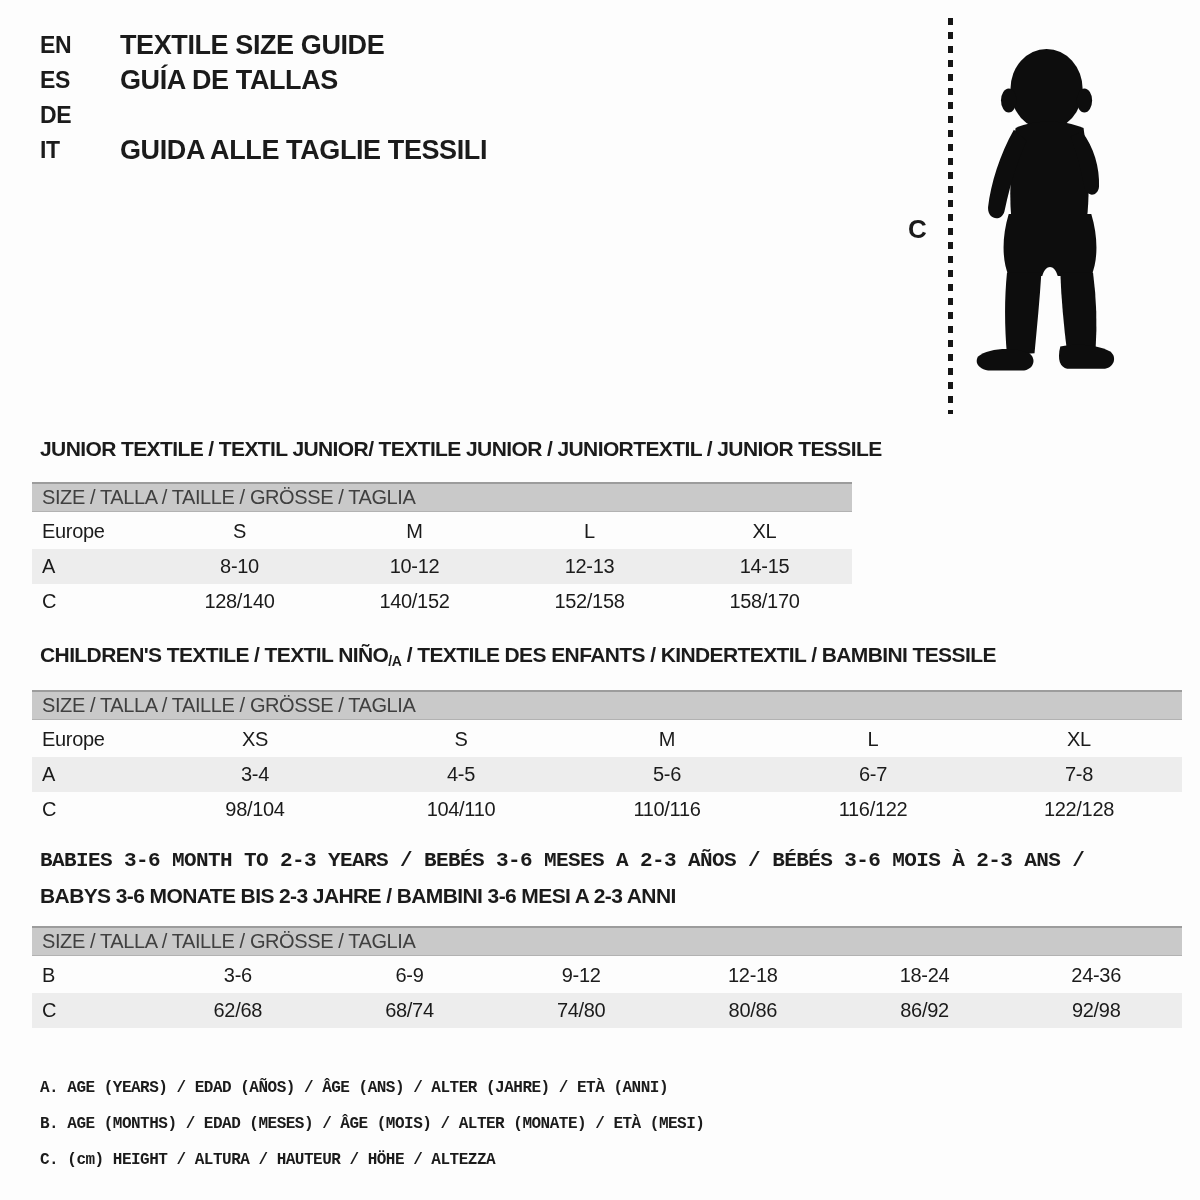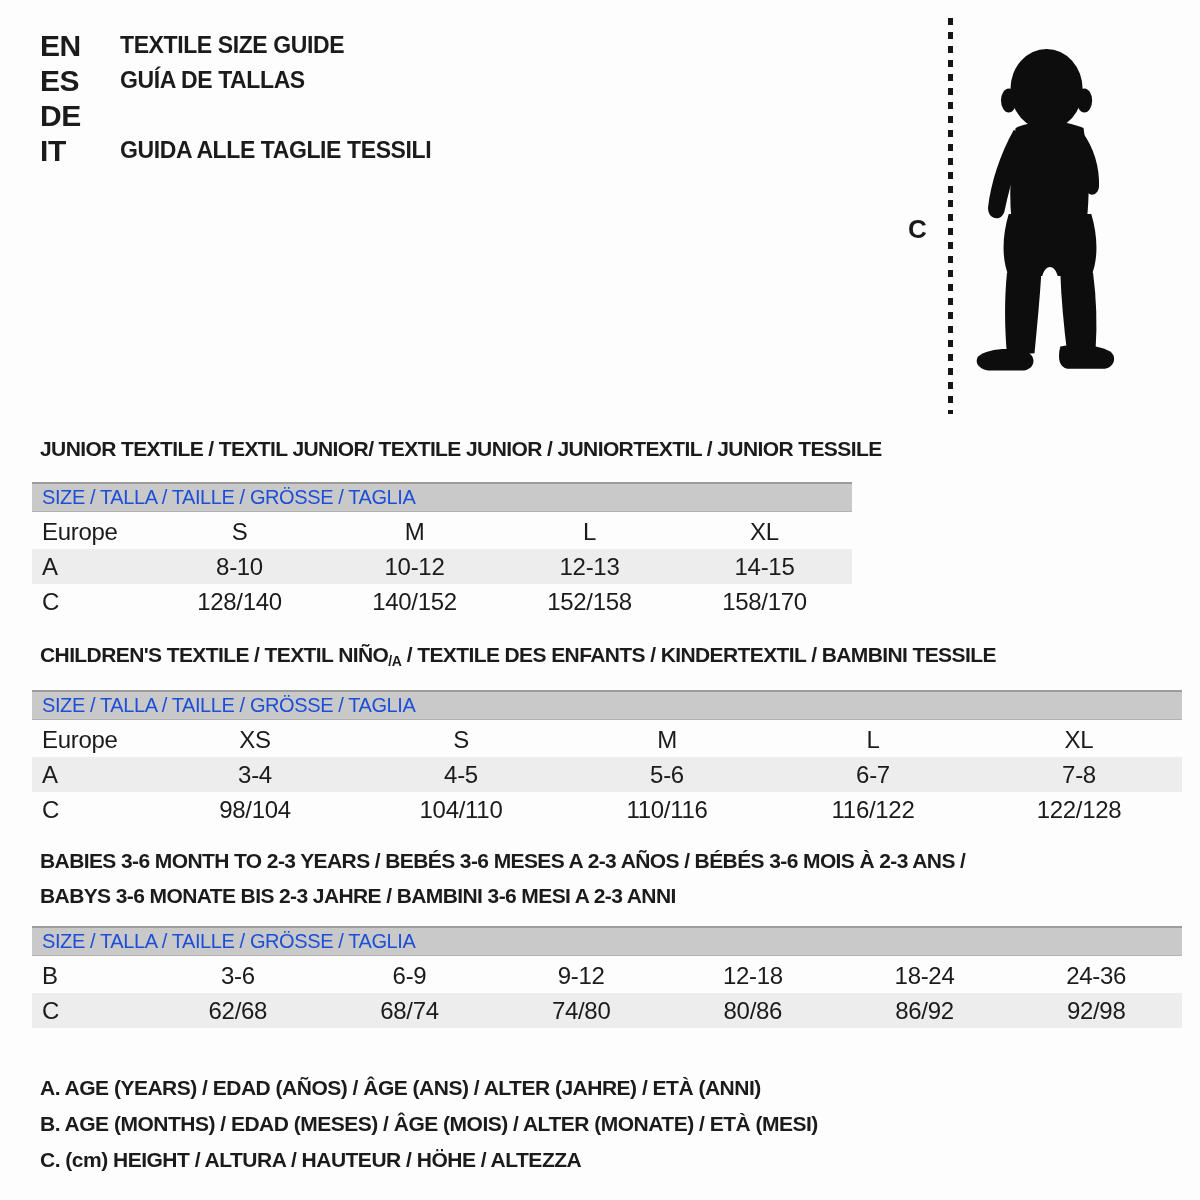--- a/index.html
+++ b/index.html
@@ -9,56 +9,56 @@
     background:#fdfdfd;
     font-family:"Liberation Sans", sans-serif;
     color:#1b1b1b;
     overflow:hidden;
   }
   .abs { position:absolute; }
 
   
   .lang-block { left:40px; top:28px; }
   .lang-row { display:flex; height:35px; align-items:center; }
-  .lang-code  { width:80px; font-size:30px; font-weight:700; letter-spacing:-0.4px; }
-  .lang-title { font-size:23px; font-weight:700; letter-spacing:-0.4px; white-space:nowrap; }
+  .lang-code  { width:80px; font-size:23px; font-weight:700; letter-spacing:-0.4px; }
+  .lang-title { font-size:27px; font-weight:700; letter-spacing:-0.4px; white-space:nowrap; }
 
   
   .measure-line {
     left:948px; top:18px; width:5px; height:396px;
     background:repeating-linear-gradient(to bottom, #151515 0 7px, transparent 7px 14px);
   }
   .measure-label { left:908px; top:214px; font-size:26px; font-weight:700; }
   .silhouette { left:964px; top:14px; }
 
   
   .hdg { font-size:21px; font-weight:700; letter-spacing:-0.6px; white-space:nowrap; }
   .hdg sub { font-size:14px; vertical-align:-4px; letter-spacing:-0.4px; }
 
   
   .size-table { left:32px; }
   .sizebar {
     height:30px; background:#c9c9c9;
     border-top:2px solid #9c9c9c; border-bottom:1px solid #b2b2b2;
     font-size:20px; line-height:27px; padding-left:10px;
-    color:#1d4ed8; letter-spacing:-0.4px; font-weight:400;
+    color:#404040; letter-spacing:-0.4px; font-weight:400;
   }
   .tbody { margin-top:2px; }
   .trow { display:flex; height:35px; align-items:center; }
   .trow.shade { background:#ededed; }
-  .tcell { flex:1; text-align:center; font-size:24px; letter-spacing:-0.3px; white-space:nowrap; }
+  .tcell { flex:1; text-align:center; font-size:20px; letter-spacing:-0.3px; white-space:nowrap; }
   .tcell.label { flex:0 0 120px; text-align:left; padding-left:10px; }
 
   .w-junior { width:820px; }
   .w-wide   { width:1150px; }
 
   
   .legend { left:40px; top:1070px; }
   .legend-line { height:36px; display:flex; align-items:center;
-                 font-size:21px; font-weight:700; letter-spacing:-0.5px; white-space:nowrap; }
+                 font-size:16px; font-weight:700; letter-spacing:-0.5px; white-space:nowrap;font-family:Liberation Mono, monospace; }
 </style>
 </head>
 <body>
 
 <div class="abs lang-block">
   <div class="lang-row">
     <span class="lang-code">EN</span>
     <span class="lang-title">TEXTILE SIZE GUIDE</span>
   </div>
   <div class="lang-row">
@@ -145,21 +145,21 @@
       <span class="tcell">98/104</span>
       <span class="tcell">104/110</span>
       <span class="tcell">110/116</span>
       <span class="tcell">116/122</span>
       <span class="tcell">122/128</span>
     </div>
   </div>
 </div>
 
 <div class="abs" style="left:40px; top:843px;">
-  <div class="hdg" style="height:35px; display:flex; align-items:center;">BABIES 3-6 MONTH TO 2-3 YEARS / BEBÉS 3-6 MESES A 2-3 AÑOS / BÉBÉS 3-6 MOIS À 2-3 ANS /</div>
+  <div class="hdg" style="height:35px; display:flex; align-items:center;font-family:Liberation Mono, monospace;">BABIES 3-6 MONTH TO 2-3 YEARS / BEBÉS 3-6 MESES A 2-3 AÑOS / BÉBÉS 3-6 MOIS À 2-3 ANS /</div>
   <div class="hdg" style="height:35px; display:flex; align-items:center;">BABYS 3-6 MONATE BIS 2-3 JAHRE / BAMBINI 3-6 MESI A 2-3 ANNI</div>
 </div>
 
 <div class="abs size-table w-wide" style="top:926px;">
   <div class="sizebar">SIZE / TALLA / TAILLE / GRÖSSE / TAGLIA</div>
   <div class="tbody">
     <div class="trow">
       <span class="tcell label">B</span>
       <span class="tcell">3-6</span>
       <span class="tcell">6-9</span>

